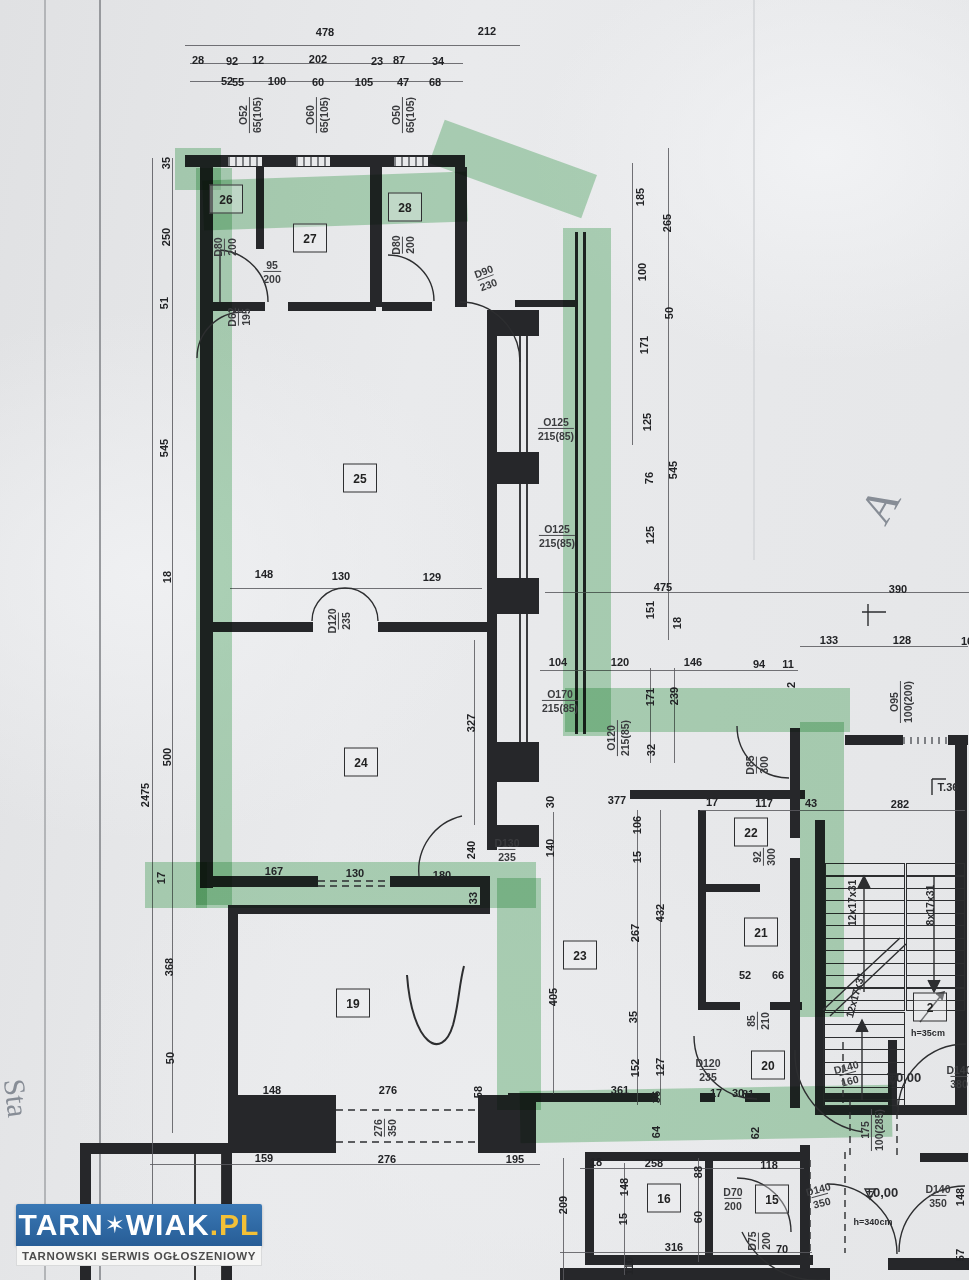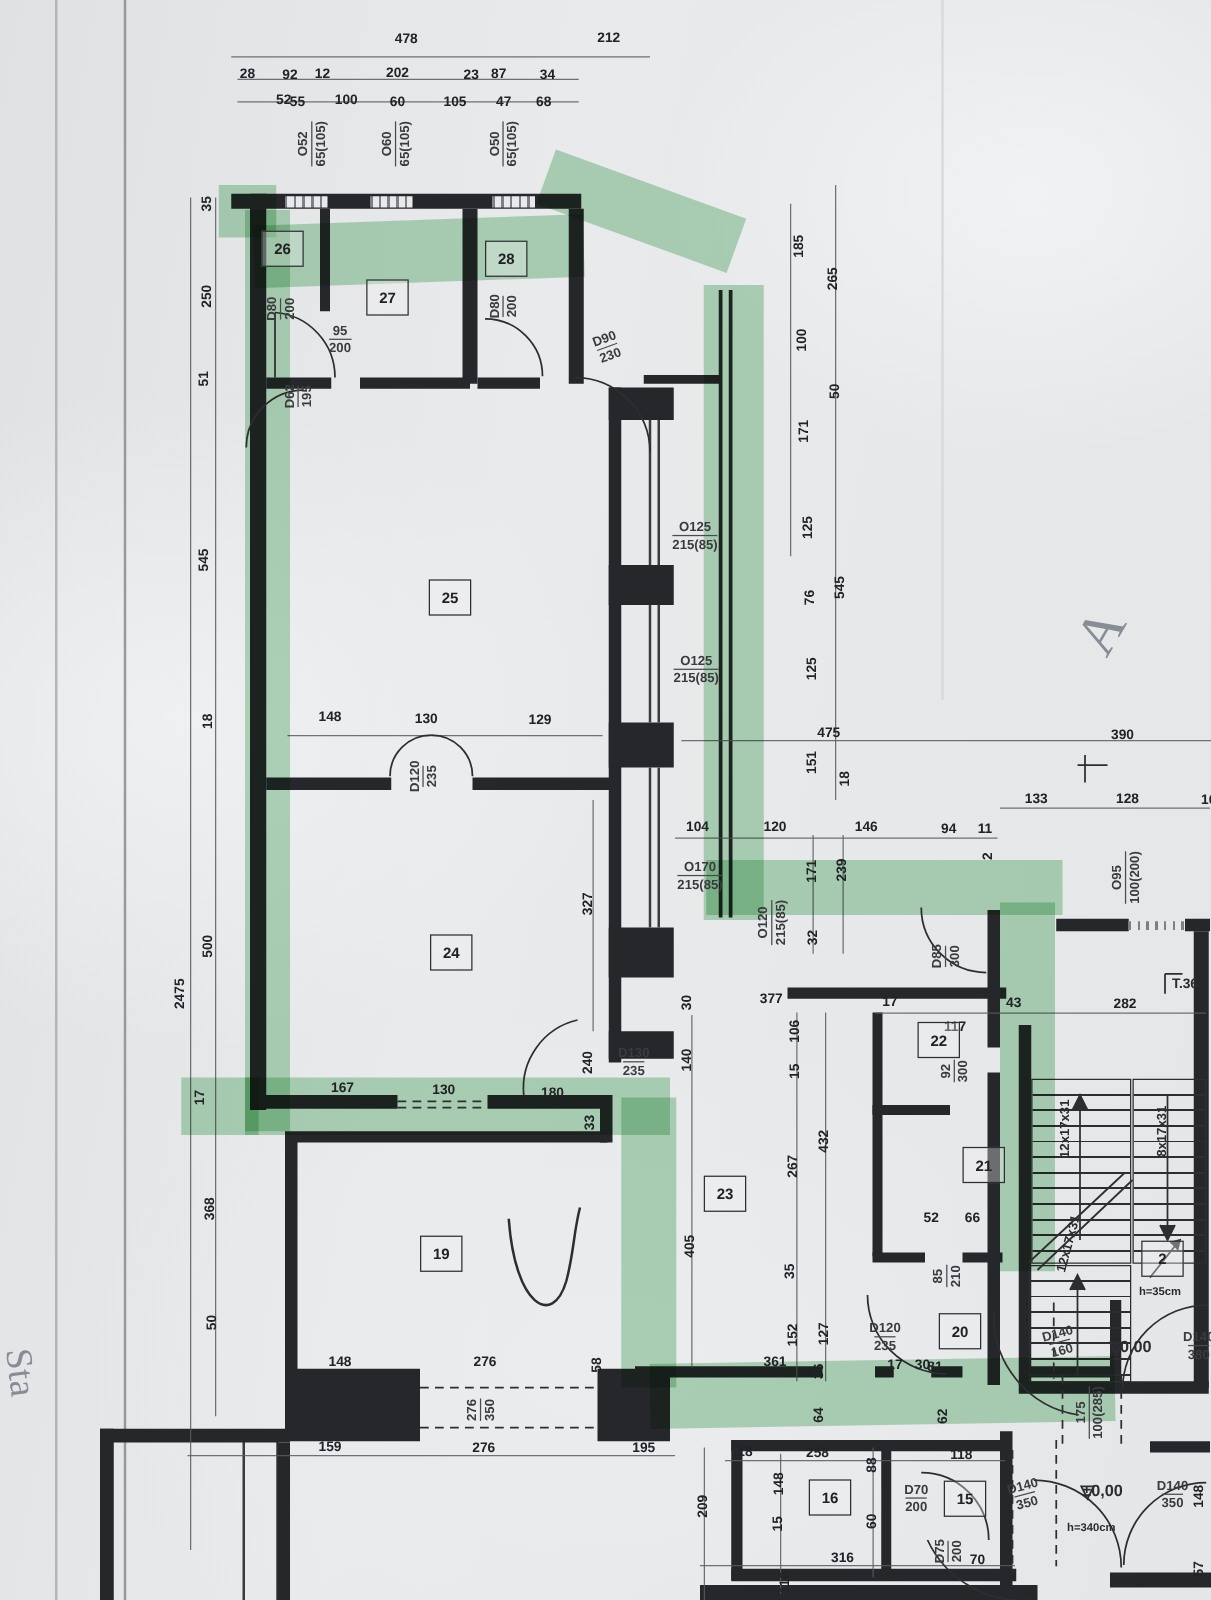--- a/index.html
+++ b/index.html
@@ -190,20 +190,29 @@
       <path d="M336,1110 L478,1110"></path>
         <path d="M336,1142 L478,1142"></path>
       <path d="M843,1042 L843,1103"></path>
         <path d="M845,1152 L845,1253"></path>
       <path d="M810,1160 L810,1258"></path>
       <path d="M850,1100 L850,1160"></path>
         <path d="M897,1100 L897,1160"></path>
     </g>
   </svg>
 
+  <div class="logo">
+    <div class="logo-bar">
+        <span class="t1">TARN</span>
+        <span class="star">✶</span>
+        <span class="t1">WIAK</span>
+        <span class="pl">.PL</span>
+    </div>
+    <div class="logo-sub">TARNOWSKI SERWIS OGŁOSZENIOWY</div>
+  </div>
 <span class="lbl" style="left: 325px; top: 32px; transform: translate(-50%, -50%);">478</span>
     <span class="lbl" style="left: 487px; top: 31px; transform: translate(-50%, -50%);">212</span>
     <span class="lbl" style="left: 198px; top: 60px; transform: translate(-50%, -50%);">28</span>
     <span class="lbl" style="left: 232px; top: 61px; transform: translate(-50%, -50%);">92</span>
     <span class="lbl" style="left: 258px; top: 60px; transform: translate(-50%, -50%);">12</span>
     <span class="lbl" style="left: 318px; top: 59px; transform: translate(-50%, -50%);">202</span>
     <span class="lbl" style="left: 377px; top: 61px; transform: translate(-50%, -50%);">23</span>
     <span class="lbl" style="left: 399px; top: 60px; transform: translate(-50%, -50%);">87</span>
     <span class="lbl" style="left: 438px; top: 61px; transform: translate(-50%, -50%);">34</span>
     <span class="lbl" style="left: 206px; top: 82px; transform: translate(-50%, -50%); margin-left: 32px;">55</span>
@@ -248,21 +257,21 @@
     <span class="lbl" style="left: 650px; top: 697px; transform: translate(-50%, -50%) rotate(-90deg);">171</span>
     <span class="lbl" style="left: 674px; top: 696px; transform: translate(-50%, -50%) rotate(-90deg);">239</span>
     <span class="lbl" style="left: 651px; top: 750px; transform: translate(-50%, -50%) rotate(-90deg);">32</span>
     <span class="lbl" style="left: 264px; top: 574px; transform: translate(-50%, -50%);">148</span>
     <span class="lbl" style="left: 341px; top: 576px; transform: translate(-50%, -50%);">130</span>
     <span class="lbl" style="left: 432px; top: 577px; transform: translate(-50%, -50%);">129</span>
     <span class="lbl" style="left: 471px; top: 723px; transform: translate(-50%, -50%) rotate(-90deg);">327</span>
     <span class="lbl" style="left: 617px; top: 800px; transform: translate(-50%, -50%);">377</span>
     <span class="lbl" style="left: 550px; top: 802px; transform: translate(-50%, -50%) rotate(-90deg);">30</span>
     <span class="lbl" style="left: 712px; top: 802px; transform: translate(-50%, -50%);">17</span>
-    <span class="lbl" style="left: 764px; top: 822px; transform: translate(-50%, -50%);">117</span>
+    <span class="lbl" style="left: 764px; top: 803px; transform: translate(-50%, -50%);">117</span>
     <span class="lbl" style="left: 811px; top: 803px; transform: translate(-50%, -50%);">43</span>
     <span class="lbl" style="left: 900px; top: 804px; transform: translate(-50%, -50%);">282</span>
     <span class="lbl" style="left: 550px; top: 848px; transform: translate(-50%, -50%) rotate(-90deg);">140</span>
     <span class="lbl" style="left: 637px; top: 825px; transform: translate(-50%, -50%) rotate(-90deg);">106</span>
     <span class="lbl" style="left: 637px; top: 857px; transform: translate(-50%, -50%) rotate(-90deg);">15</span>
     <span class="lbl" style="left: 471px; top: 850px; transform: translate(-50%, -50%) rotate(-90deg);">240</span>
     <span class="lbl" style="left: 473px; top: 898px; transform: translate(-50%, -50%) rotate(-90deg);">33</span>
     <span class="lbl" style="left: 274px; top: 871px; transform: translate(-50%, -50%);">167</span>
     <span class="lbl" style="left: 355px; top: 873px; transform: translate(-50%, -50%);">130</span>
     <span class="lbl" style="left: 442px; top: 875px; transform: translate(-50%, -50%);">180</span>
@@ -408,21 +417,21 @@
       <span>276</span>
       <span class="fb">350</span>
     </div>
     <div class="roombox" style="left: 226px; top: 199px; transform: translate(-50%, -50%);">26</div>
     <div class="roombox" style="left: 310px; top: 238px; transform: translate(-50%, -50%);">27</div>
     <div class="roombox" style="left: 405px; top: 207px; transform: translate(-50%, -50%);">28</div>
     <div class="roombox" style="left: 360px; top: 478px; transform: translate(-50%, -50%);">25</div>
     <div class="roombox" style="left: 361px; top: 762px; transform: translate(-50%, -50%);">24</div>
     <div class="roombox" style="left: 580px; top: 955px; transform: translate(-50%, -50%);">23</div>
     <div class="roombox" style="left: 751px; top: 832px; transform: translate(-50%, -50%);">22</div>
-    <div class="roombox" style="left: 787px; top: 932px; transform: translate(-50%, -50%);">21</div>
+    <div class="roombox" style="left: 761px; top: 932px; transform: translate(-50%, -50%);">21</div>
     <div class="roombox" style="left: 353px; top: 1003px; transform: translate(-50%, -50%);">19</div>
     <div class="roombox" style="left: 768px; top: 1065px; transform: translate(-50%, -50%);">20</div>
     <div class="roombox" style="left: 664px; top: 1198px; transform: translate(-50%, -50%);">16</div>
     <div class="roombox" style="left: 772px; top: 1199px; transform: translate(-50%, -50%);">15</div>
     <div class="roombox" style="left: 930px; top: 1007px; transform: translate(-50%, -50%);">2</div>
     <span class="note" style="font-size: 13px; left: 905px; top: 1077px; transform: translate(-50%, -50%);">±0,00</span>
     <span class="note" style="font-size: 13px; left: 882px; top: 1192px; transform: translate(-50%, -50%);">±0,00</span>
     <span class="note" style="font-size: 9px; left: 928px; top: 1033px; transform: translate(-50%, -50%);">h=35cm</span>
     <span class="note" style="font-size: 9px; left: 873px; top: 1222px; transform: translate(-50%, -50%);">h=340cm</span>
     <span class="note" style="font-size: 11px; left: 948px; top: 787px; transform: translate(-50%, -50%);">T.36</span>

